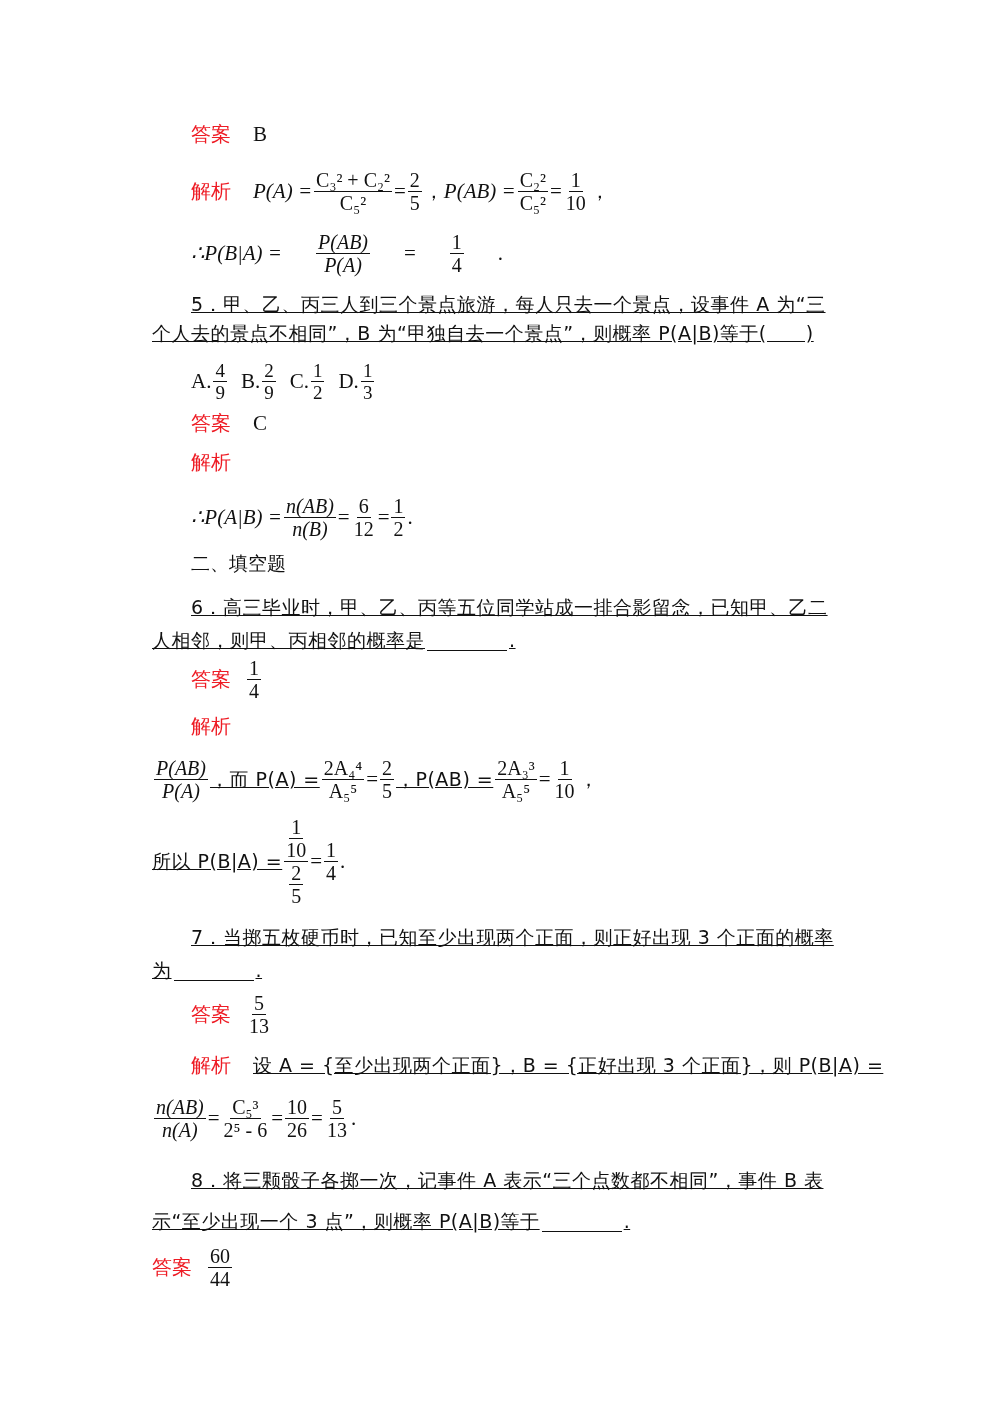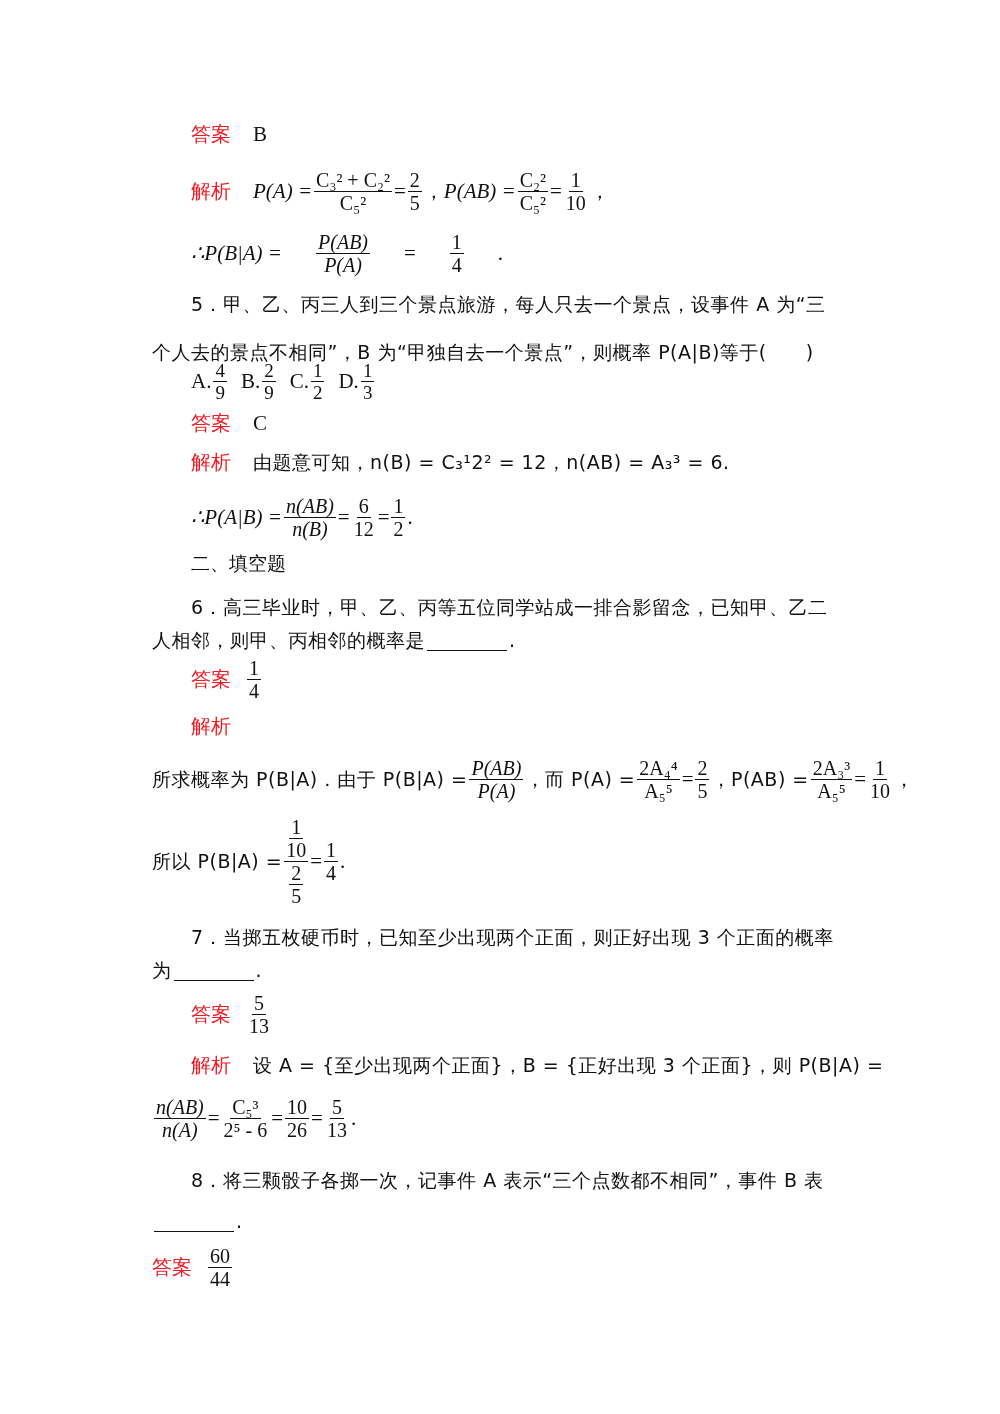--- a/index.html
+++ b/index.html
@@ -11,21 +11,21 @@
   .line { position: absolute; left: 0; white-space: nowrap; font-size: 20px; line-height: 28px; display: flex; align-items: center; }
   .red { color: #ee1c25; font-family: "DejaVu Sans", sans-serif; font-size: 20px; }
   .serif { font-family: "Liberation Serif", "DejaVu Serif", serif; font-size: 21px; }
   .it { font-style: italic; }
   .gap { display: inline-block; width: 22px; }
   .frac { display: inline-flex; flex-direction: column; align-items: center; vertical-align: middle; margin: 8px 2px; font-family: "Liberation Serif", "DejaVu Serif", serif; font-size: 20px; line-height: 22px; }
   .frac .num { padding: 0 2px; border-bottom: 1.3px solid #111; }
   .frac .den { padding: 0 2px; }
   .frac.small { font-size: 19px; line-height: 21px; }
   .blank { display: inline-block; width: 80px; border-bottom: 1.3px solid #111; height: 20px; margin: 0 2px; }
-  .q { font-family: "DejaVu Sans", sans-serif; font-size: 19px; letter-spacing: 0.5px; }
+  .q { font-family: "DejaVu Sans", sans-serif; font-size: 19px; letter-spacing: 0.5px; text-decoration: underline; }
   .section-title { font-family: "DejaVu Sans", sans-serif; font-size: 19px; }
 </style>
 </head>
 <body>
 
 <div class="line" style="left:191px; top:120px;">
   <span class="red">答案</span>
   <span class="gap"></span>
   <span class="serif">B</span>
 </div>
@@ -65,21 +65,21 @@
     </span>
   <span class="serif">=</span>
   <span class="frac">
       <span class="num">1</span>
       <span class="den">4</span>
     </span>
   <span class="serif">.</span>
 </div>
 
 <div class="line q" style="left:191px; top:290px;">5．甲、乙、丙三人到三个景点旅游，每人只去一个景点，设事件 A 为“三</div>
-<div class="line q" style="left:152px; top:338px;">个人去的景点不相同”，B 为“甲独自去一个景点”，则概率 P(A|B)等于(　　)</div>
+<div class="line q" style="left:152px; top:319px;">个人去的景点不相同”，B 为“甲独自去一个景点”，则概率 P(A|B)等于(　　)</div>
 
 <div class="line" style="left:191px; top:357px; height:48px;">
   <span class="serif">A.</span>
   <span class="frac small">
       <span class="num">4</span>
       <span class="den">9</span>
     </span>
   <span style="width:12px;display:inline-block"></span>
   <span class="serif">B.</span>
   <span class="frac small">
@@ -102,21 +102,20 @@
 
 <div class="line" style="left:191px; top:409px;">
   <span class="red">答案</span>
   <span class="gap"></span>
   <span class="serif">C</span>
 </div>
 
 <div class="line" style="left:191px; top:448px;">
   <span class="red">解析</span>
   <span class="gap"></span>
-  <span class="q">由题意可知，n(B) = C₃¹2² = 12，n(AB) = A₃³ = 6.</span>
 </div>
 
 <div class="line" style="left:191px; top:492px; height:50px;">
   <span class="serif it">∴P(A|B) =</span>
   <span class="frac">
       <span class="num it">n(AB)</span>
       <span class="den it">n(B)</span>
     </span>
   <span class="serif">=</span>
   <span class="frac">
@@ -148,21 +147,20 @@
       <span class="den">4</span>
     </span>
 </div>
 
 <div class="line" style="left:191px; top:712px;">
   <span class="red">解析</span>
   <span class="gap"></span>
 </div>
 
 <div class="line" style="left:152px; top:753px; height:52px;">
-  <span class="q">所求概率为 P(B|A)．由于 P(B|A) =</span>
   <span class="frac">
       <span class="num it">P(AB)</span>
       <span class="den it">P(A)</span>
     </span>
   <span class="q">，而 P(A) =</span>
   <span class="frac">
       <span class="num">2A₄⁴</span>
       <span class="den">A₅⁵</span>
     </span>
   <span class="serif">=</span>
@@ -243,20 +241,21 @@
   <span class="serif">=</span>
   <span class="frac">
       <span class="num">5</span>
       <span class="den">13</span>
     </span>
   <span class="serif">.</span>
 </div>
 
 <div class="line q" style="left:191px; top:1166px;">8．将三颗骰子各掷一次，记事件 A 表示“三个点数都不相同”，事件 B 表</div>
 <div class="line q" style="left:152px; top:1207px;">
+  <span>示“至少出现一个 3 点”，则概率 P(A|B)等于</span>
   <span class="blank"></span>
   <span>.</span>
 </div>
 
 <div class="line" style="left:152px; top:1243px; height:48px;">
   <span class="red">答案</span>
   <span style="width:14px;display:inline-block"></span>
   <span class="frac">
       <span class="num">60</span>
       <span class="den">44</span>

